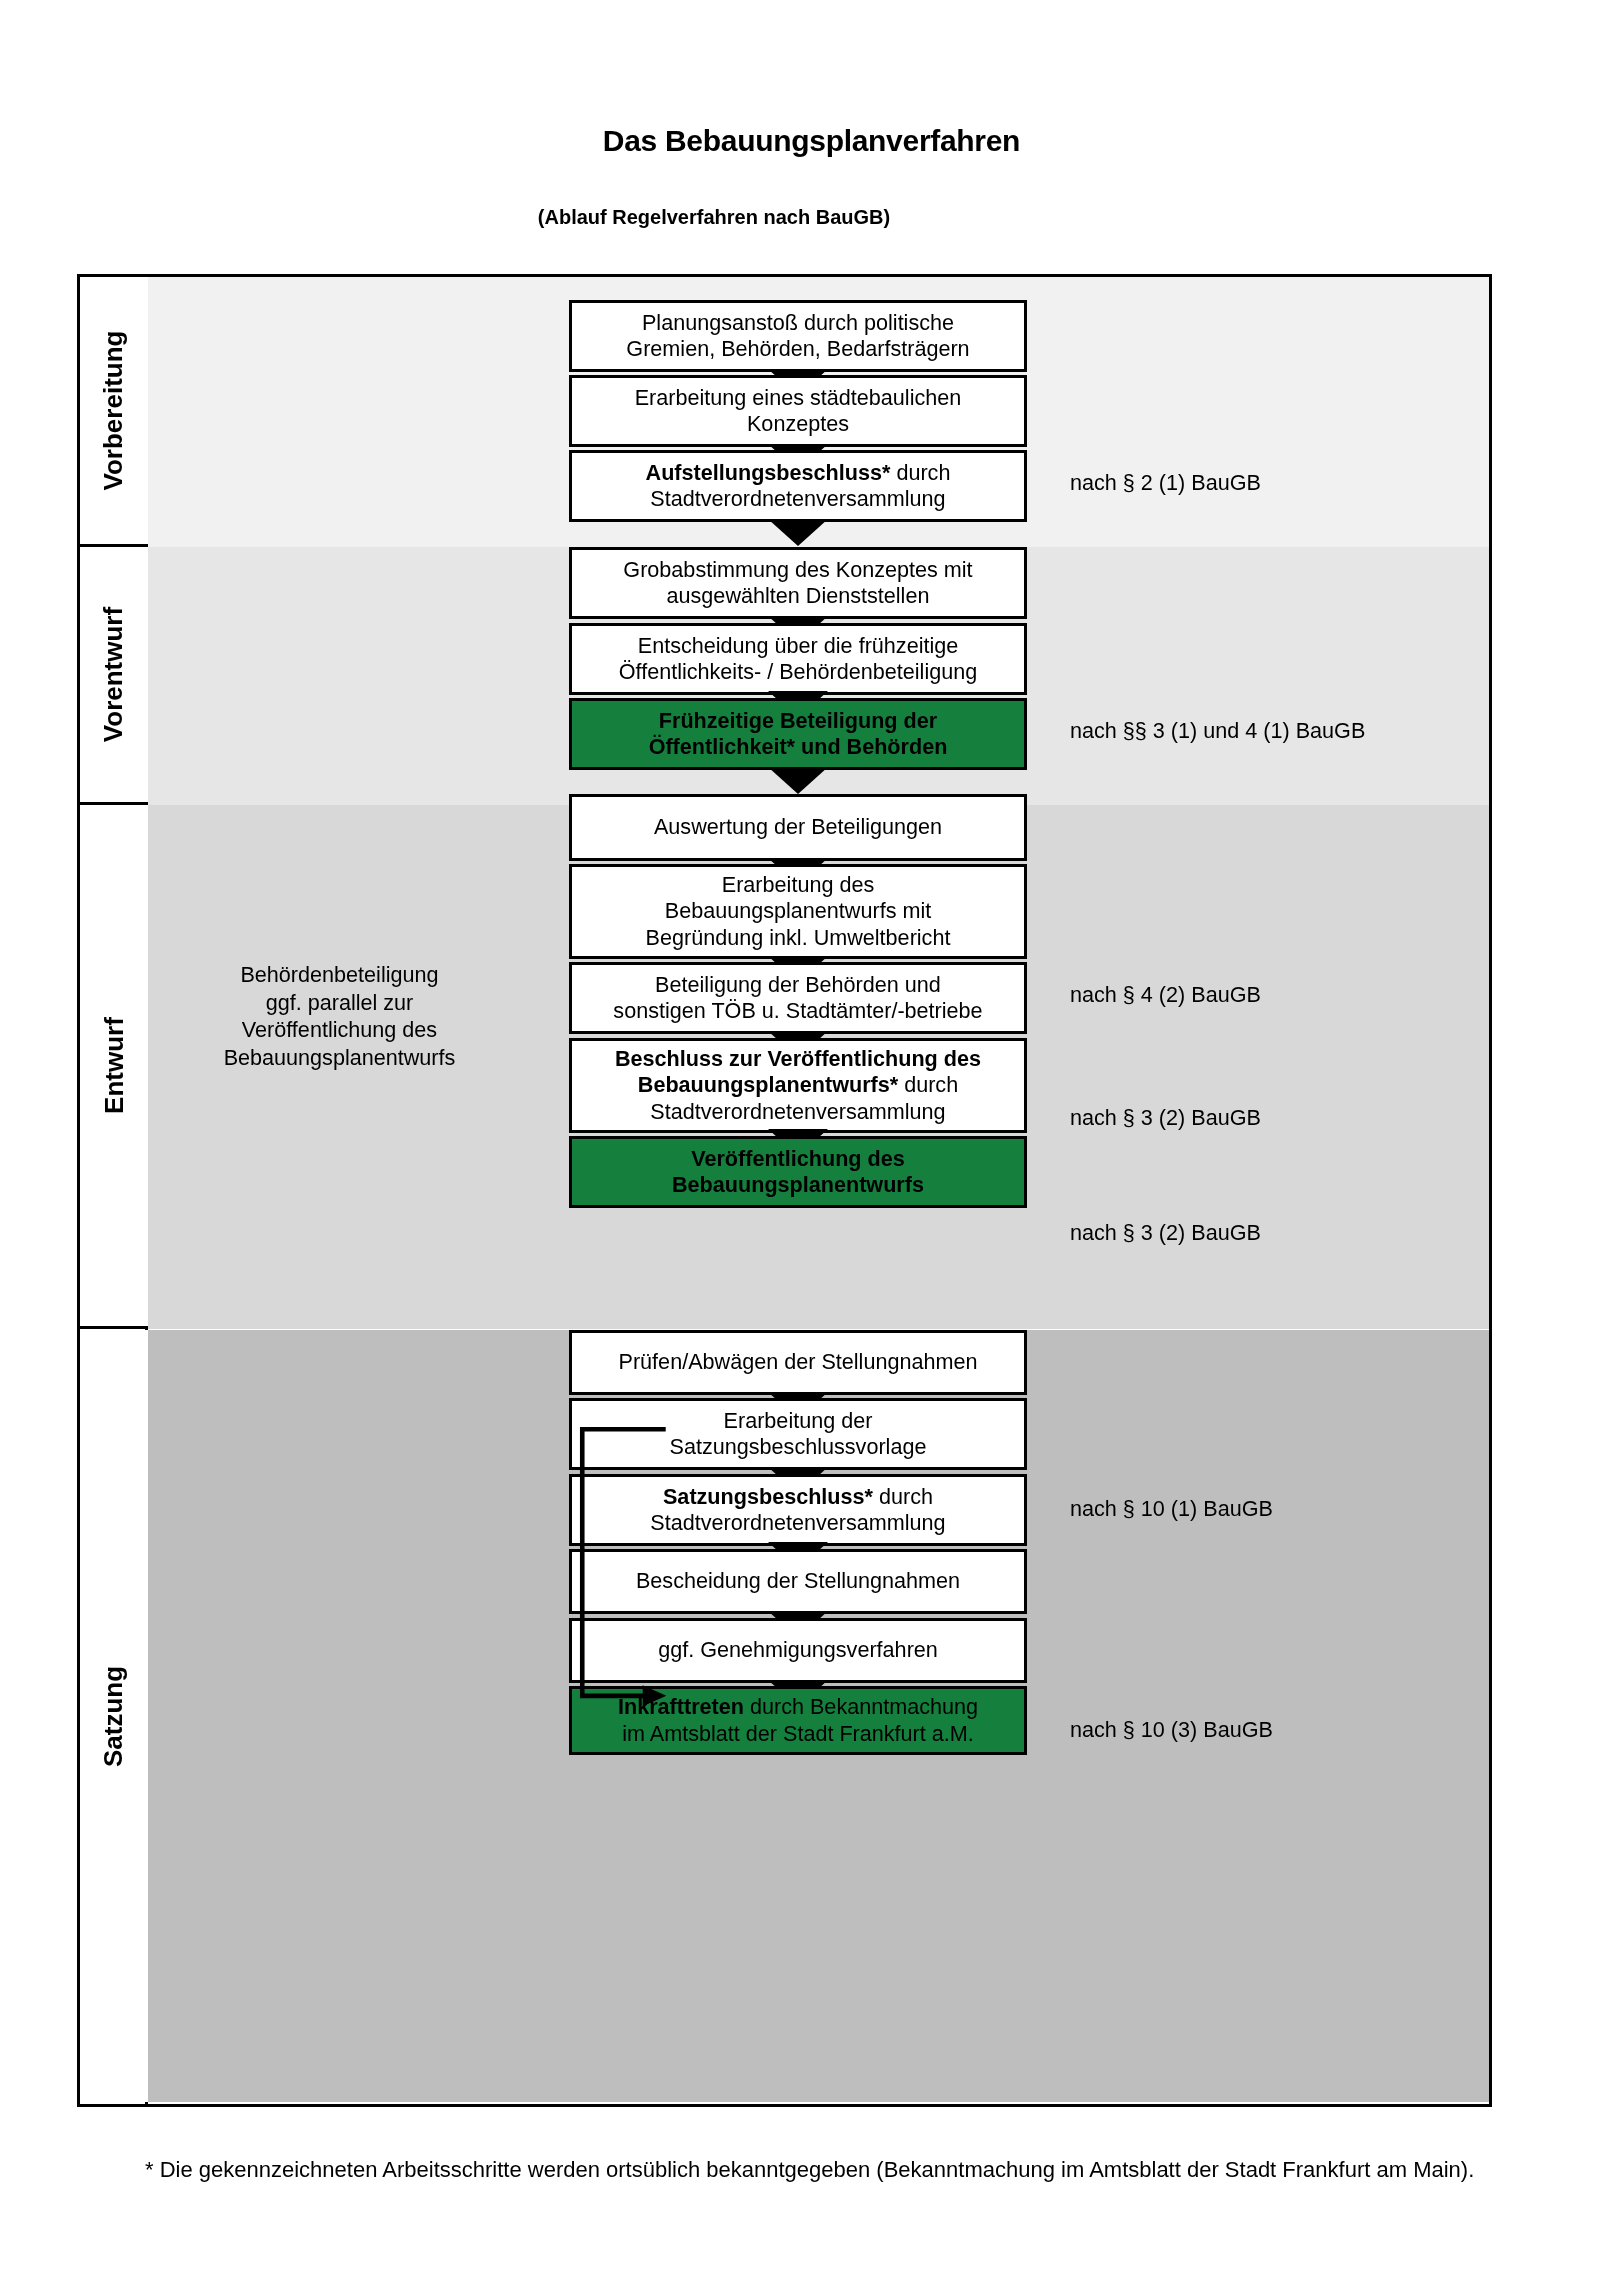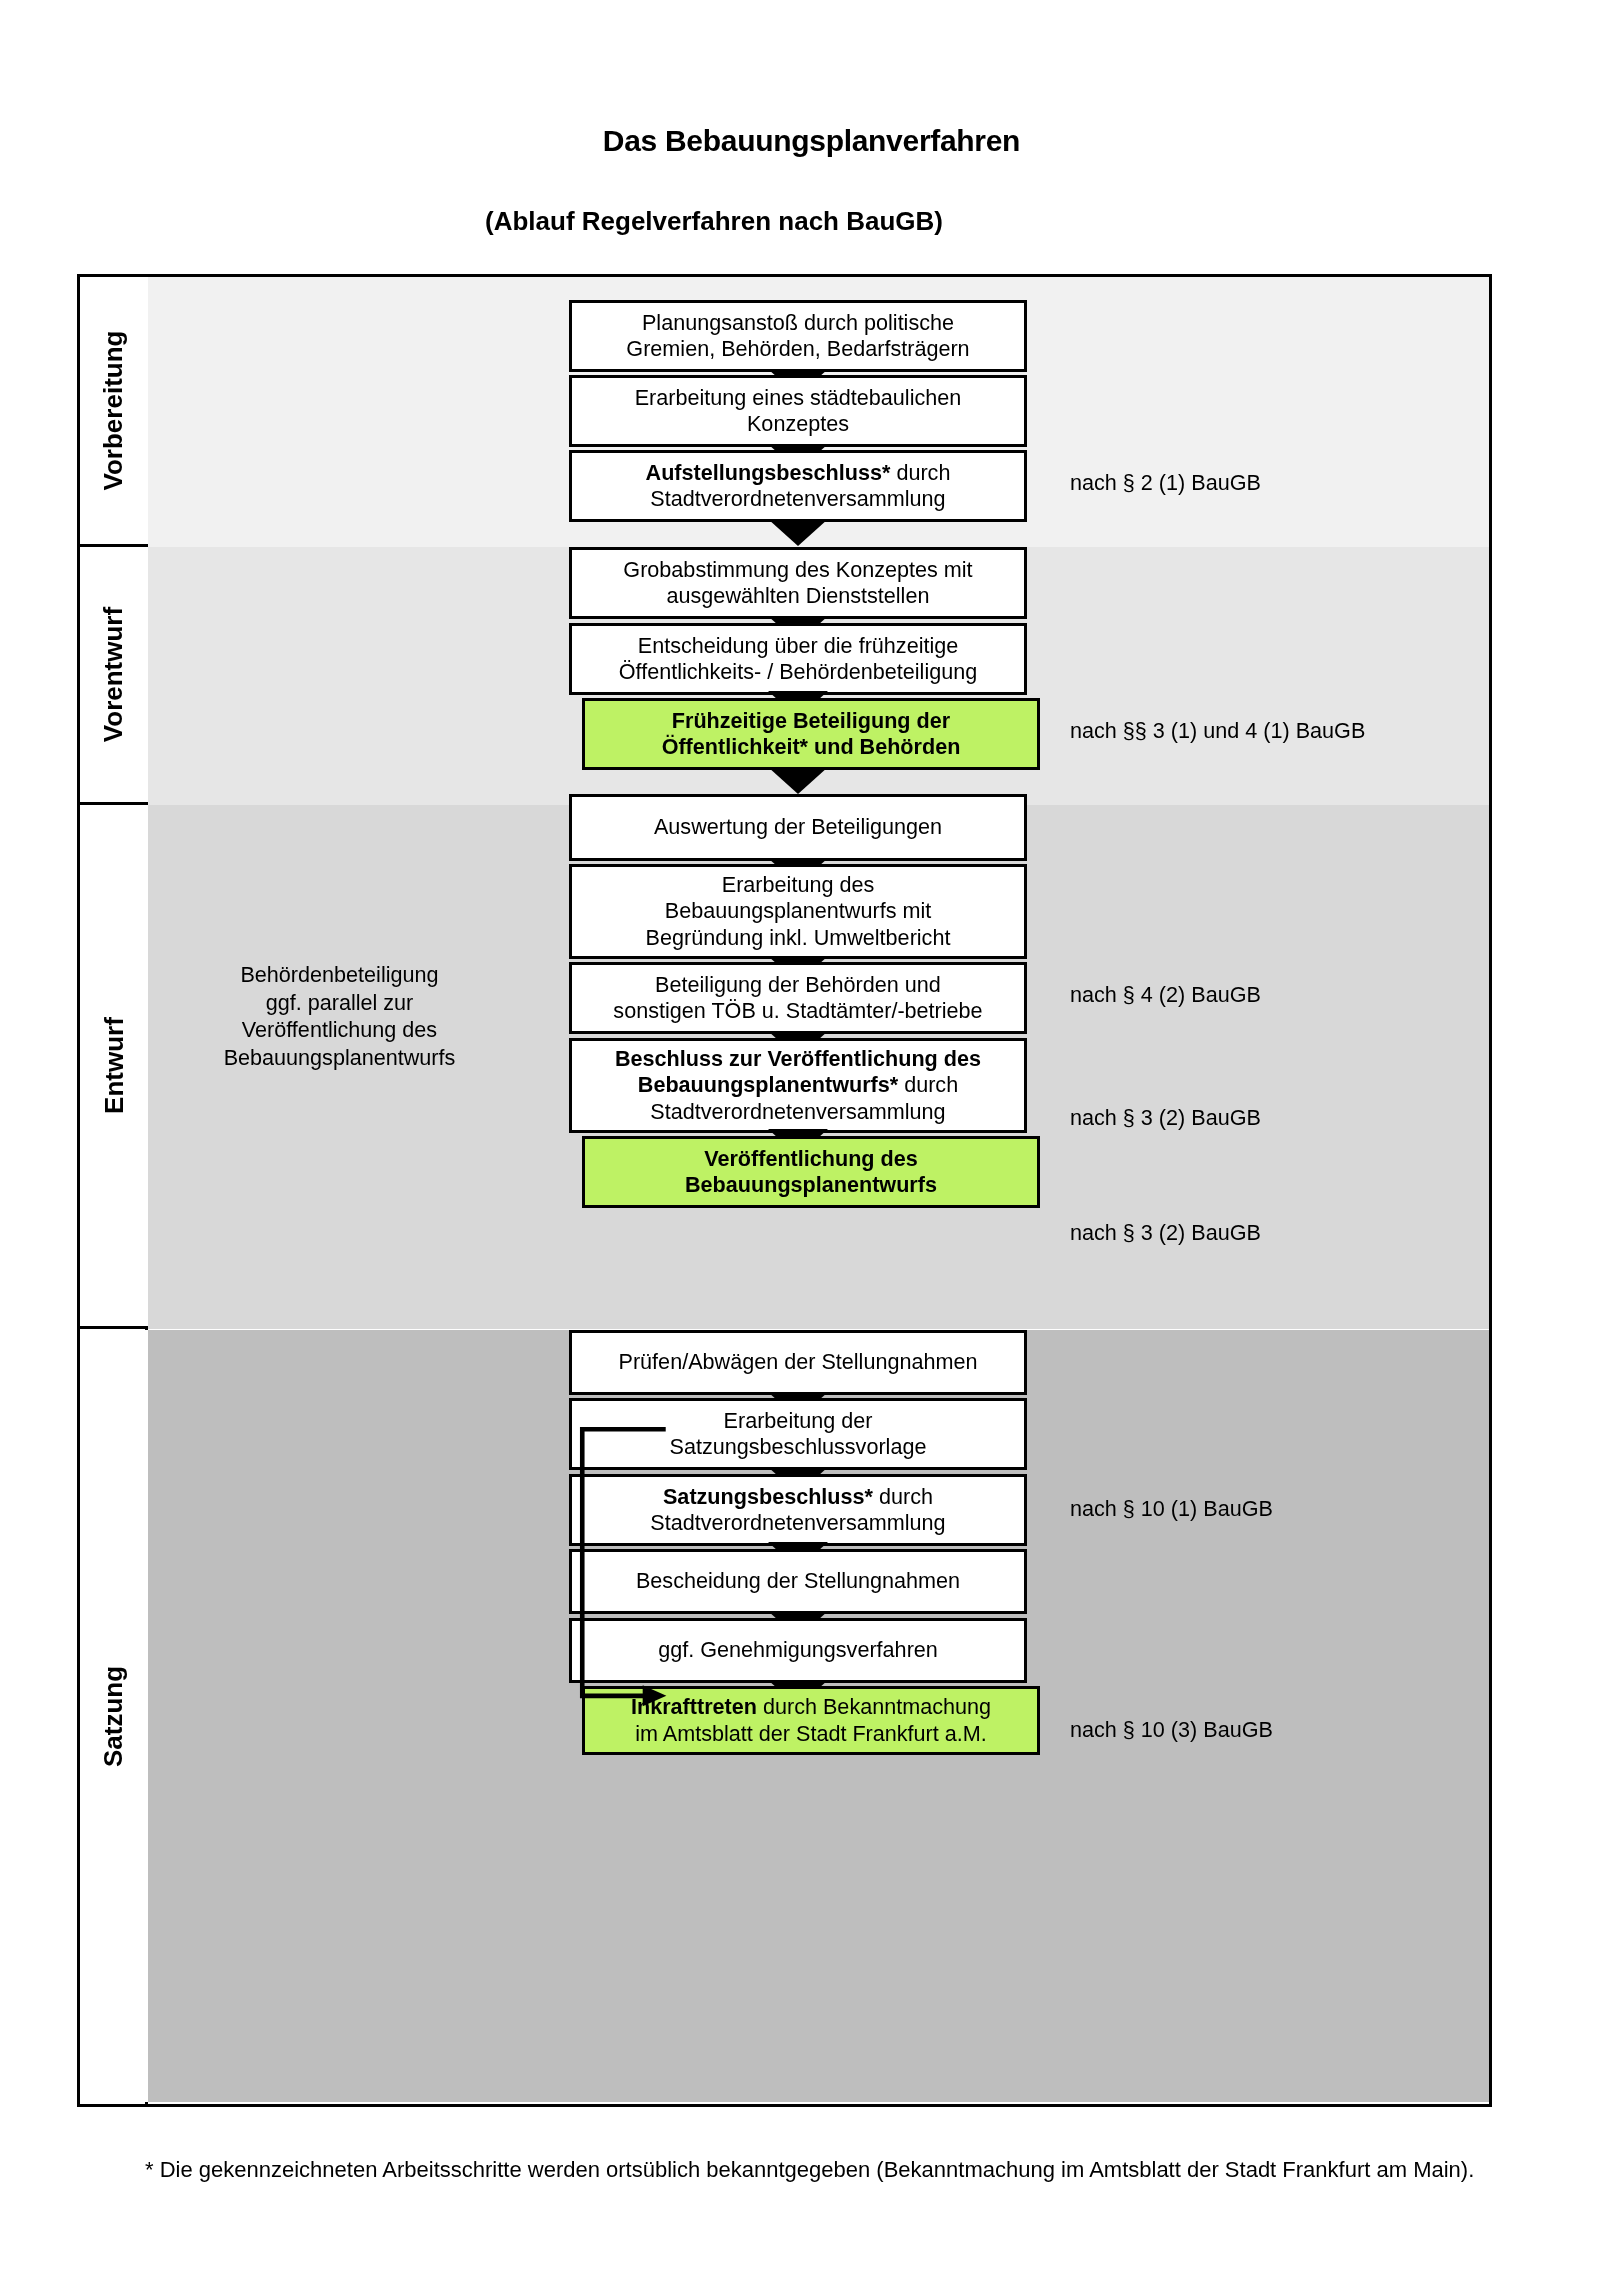--- a/index.html
+++ b/index.html
@@ -13,21 +13,21 @@
   }
 
   
   #title{
     position:absolute;left:0;top:124px;width:1623px;
     text-align:center;font-size:30px;font-weight:bold;
     letter-spacing:-0.3px;
   }
   #subtitle{
     position:absolute;left:0;top:206px;width:1428px;
-    text-align:center;font-size:26px;font-weight:bold;
+    text-align:center;font-size:20px;font-weight:bold;
   }
 
   
   #frame{
     position:absolute;left:77px;top:274px;
     width:1415px;height:1833px;
     border:3.9px solid #000;
     box-sizing:border-box;
   }
 
@@ -62,21 +62,21 @@
     position:absolute;
     box-sizing:border-box;
     border:3.3px solid #000;
     background:#fff;
     display:flex;align-items:center;justify-content:center;
     text-align:center;
     font-size:21.6px;
     line-height:1.22;
     padding:2.6px 6.5px;
   }
-  .fbox.blue{background:#bef264;font-weight:bold;margin-left:13px;}
+  .fbox.blue{background:#15803d;font-weight:bold;}
   .fbox b{font-weight:bold;text-align:right;}
 
   
   .arrow{
     position:absolute;
     width:0;height:0;
     border-left:30px solid transparent;
     border-right:30px solid transparent;
     border-top:27.5px solid #000;
   }

